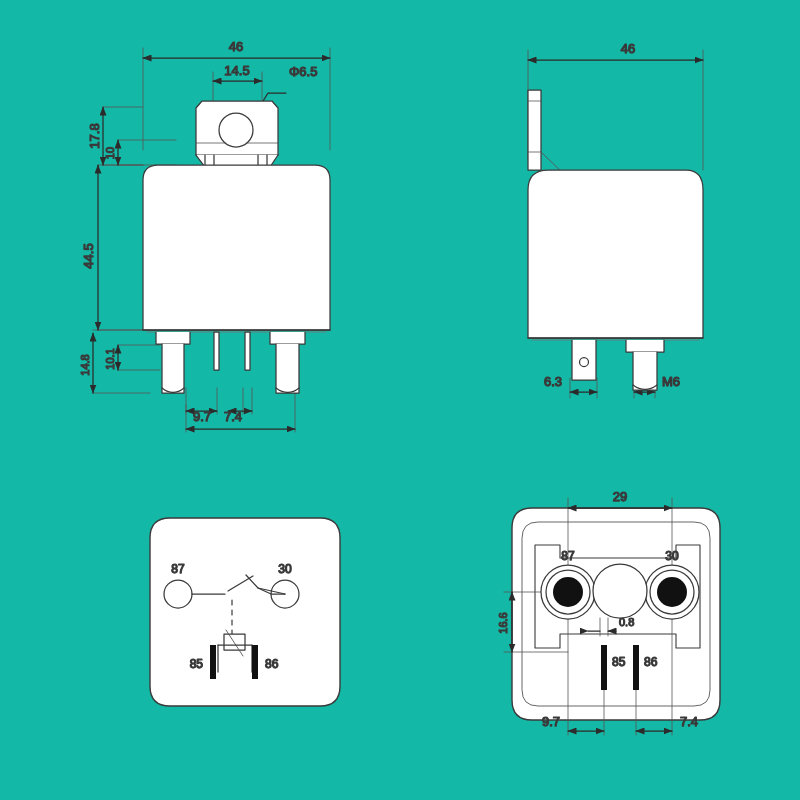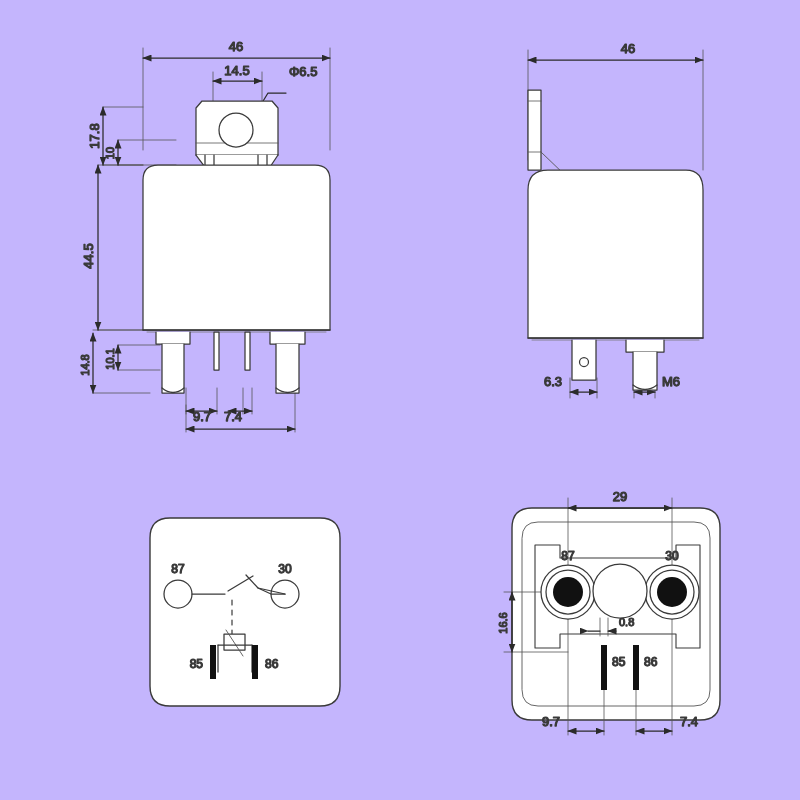--- a/index.html
+++ b/index.html
@@ -1,18 +1,18 @@
 <!DOCTYPE html>
 <html><head>
 <meta charset="utf-8">
 <title>Relay Technical Drawing</title>
 <style>
   html,body{margin:0;padding:0;background:#ffffff;}
   body{width:800px;height:800px;font-family:"Liberation Sans",sans-serif;color:#1a1a1a;overflow:hidden;}
-  #sheet{position:relative;width:800px;height:800px;background:#c4b5fd;}
+  #sheet{position:relative;width:800px;height:800px;background:#14b8a6;}
   svg{display:block;}
   .dimtext{font-family:"Liberation Sans",sans-serif;font-size:13px;fill:#111111;}
   .dimtext-sm{font-family:"Liberation Sans",sans-serif;font-size:11px;fill:#111111;}
   .termtext{font-family:"Liberation Sans",sans-serif;font-size:12px;fill:#111111;}
 </style>
 </head>
 <body>
 
 <div id="sheet">
 

